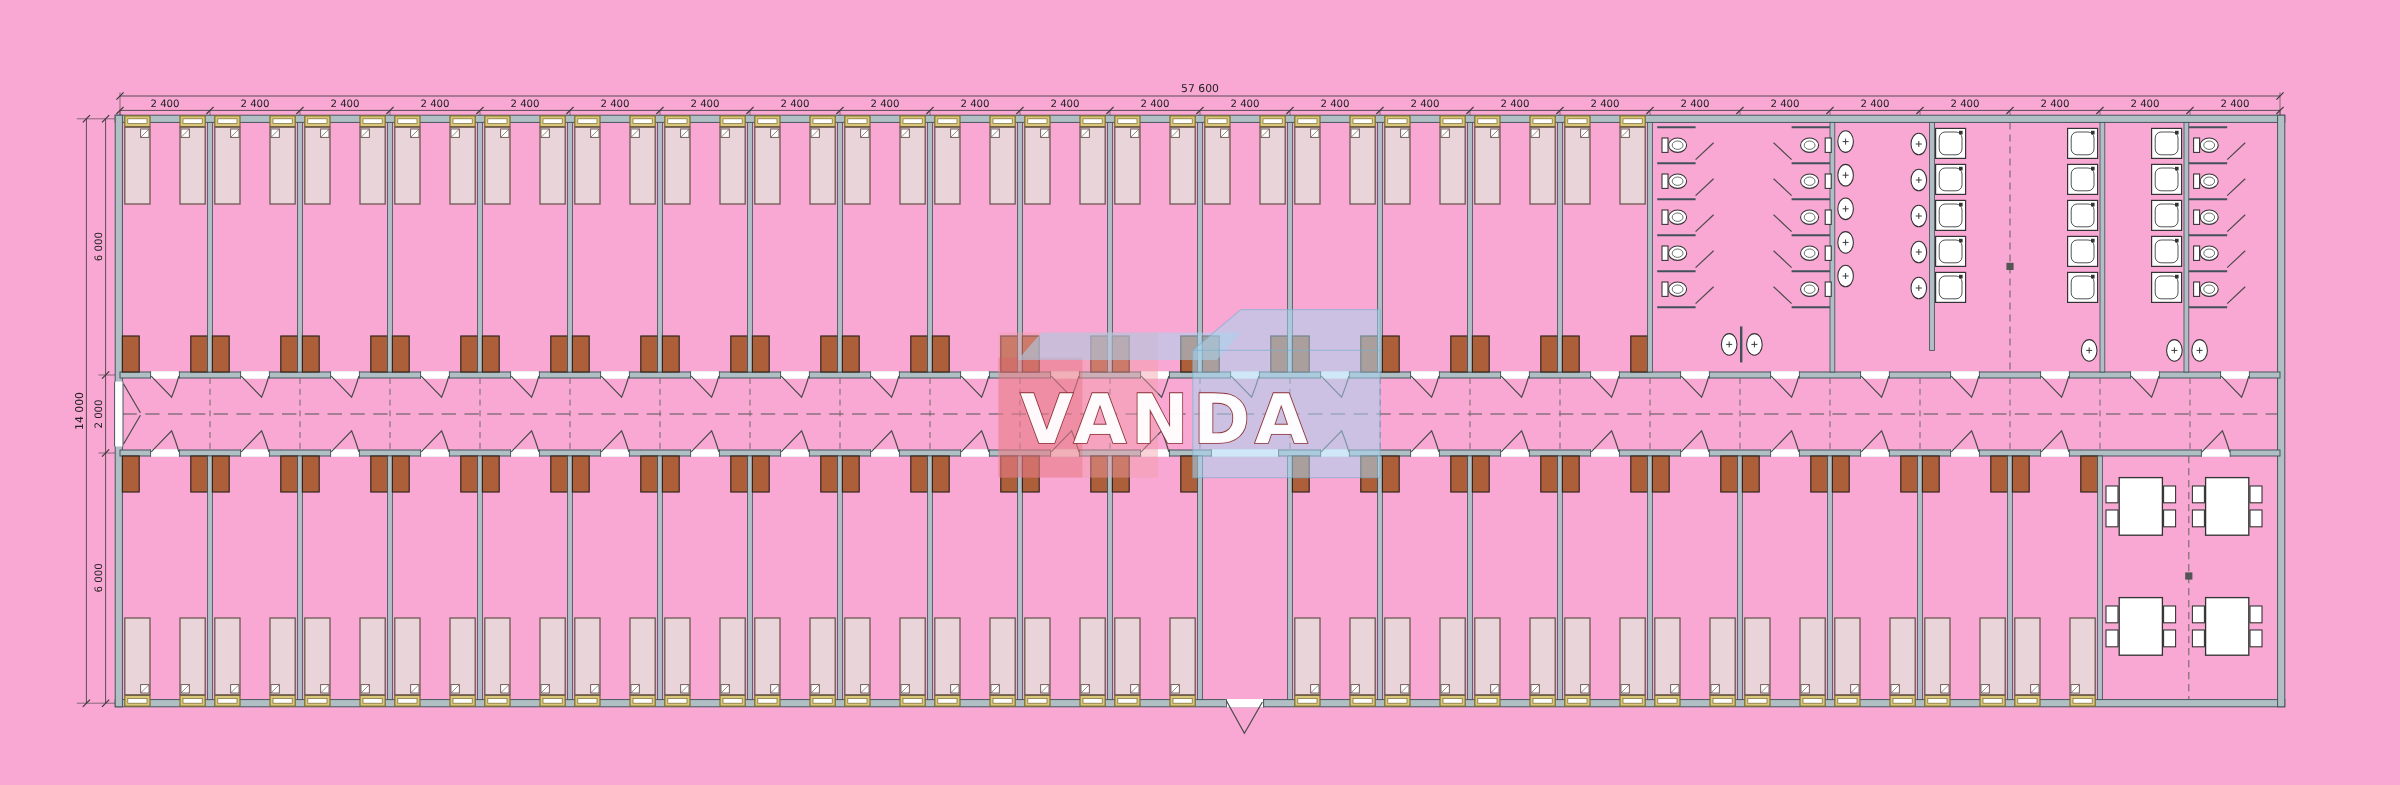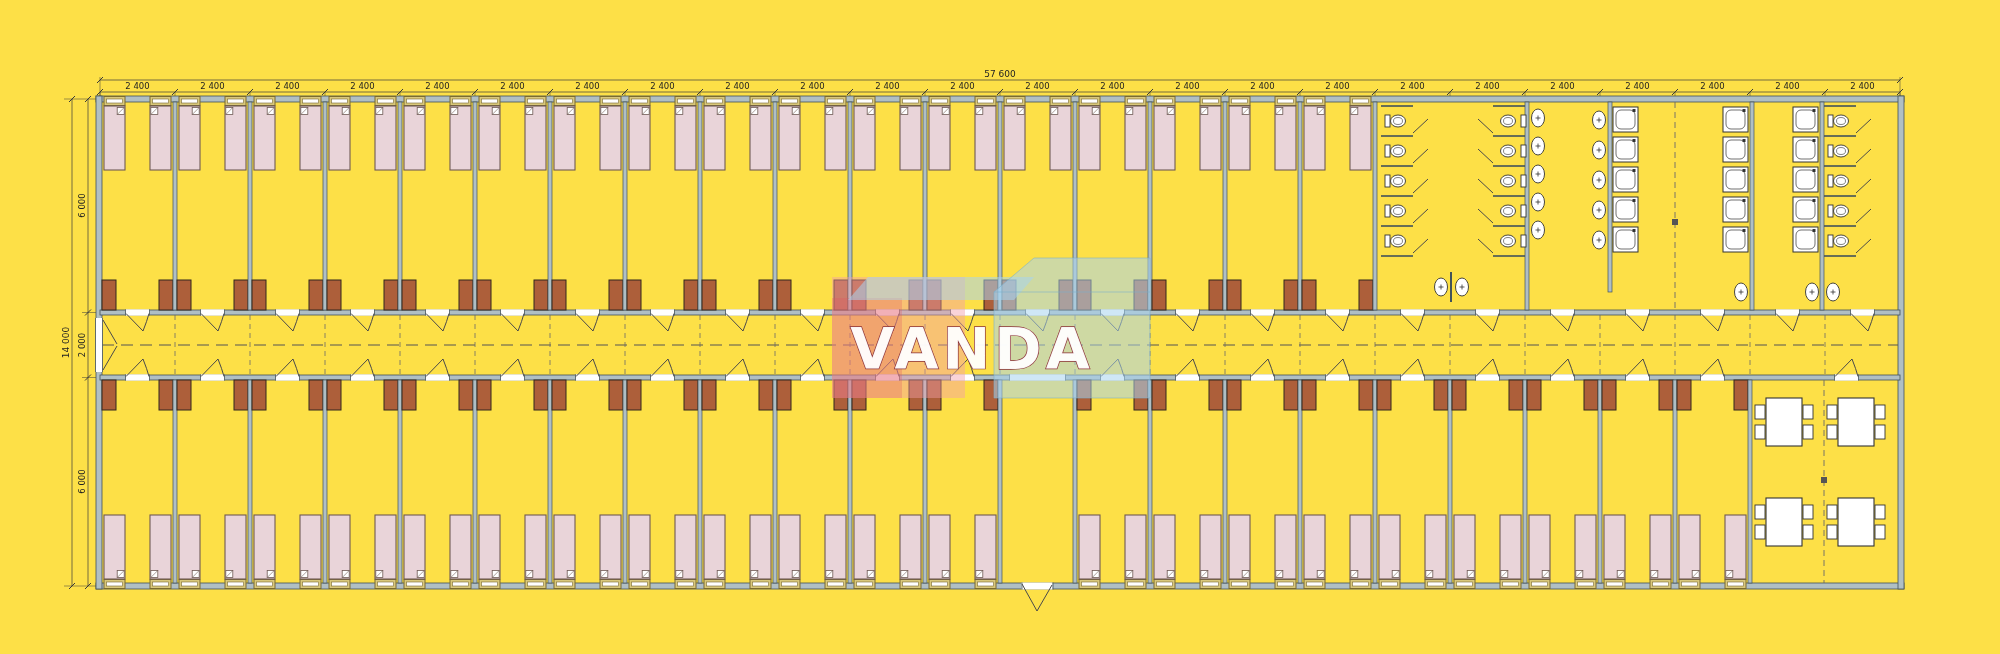--- a/index.html
+++ b/index.html
@@ -1,16 +1,16 @@
 <!DOCTYPE html>
 <html><head>
 <meta charset="utf-8">
 <style>
   html,body{margin:0;padding:0;background:#fff;}
-  .canvas{position:relative;width:2000px;height:654px;background:#fde047;overflow:hidden;
+  .canvas{position:relative;width:2000px;height:654px;background:#f9a8d4;overflow:hidden;
           font-family:"DejaVu Sans",sans-serif;}
   svg{position:absolute;left:0;top:0;}
   svg text{font-family:"DejaVu Sans",sans-serif;}
 </style>
 </head>
 <body>
 
 <div class="canvas">
   <svg id="plan" width="2000" height="654" viewBox="0 0 2000 654">
       <g>

